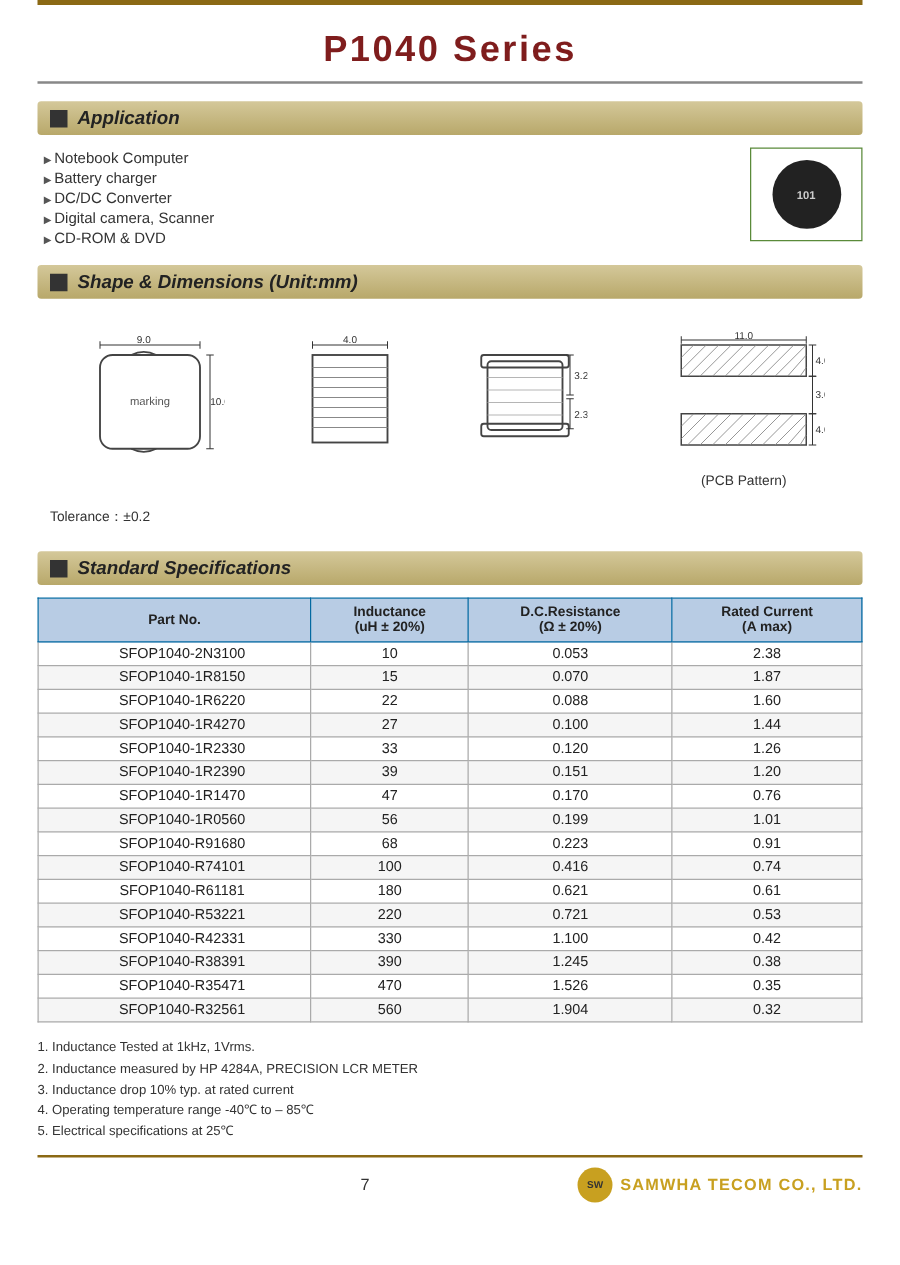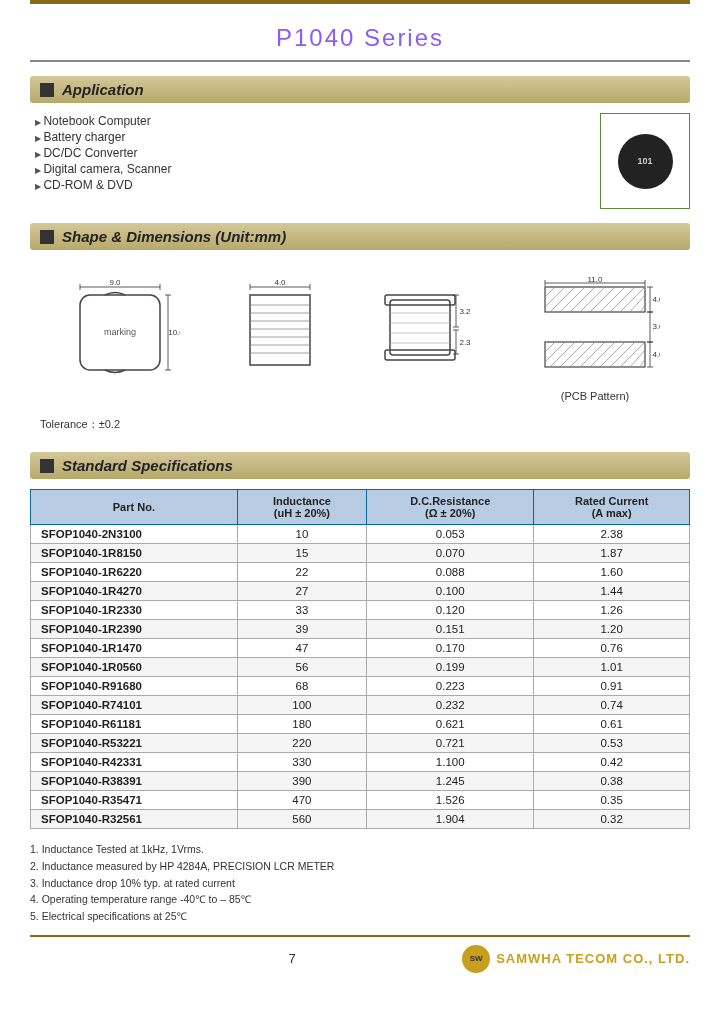--- a/index.html
+++ b/index.html
@@ -24,23 +24,23 @@
     .top-border {
       width: 100%;
       height: 4px;
       background: #8B6914;
       margin-bottom: 10px;
     }
 
     
     .page-title {
       text-align: center;
-      font-size: 24px;
-      font-weight: normal;
-      color: #8b5cf6;
+      font-size: 29px;
+      font-weight: bold;
+      color: #7f1d1d;
       letter-spacing: 2px;
       padding: 10px 0 8px 0;
     }
 
     .title-underline {
       width: 100%;
       height: 2px;
       background: #888;
       margin-bottom: 14px;
     }
@@ -89,21 +89,21 @@
       font-size: 12px;
       color: #333;
     }
     .app-list ul li::before {
       content: "▶ ";
       font-size: 8px;
       color: #555;
     }
     .component-image {
       width: 90px;
-      height: 96px;
+      height: 75px;
       border: 1px solid #5a8a3a;
       display: flex;
       align-items: center;
       justify-content: center;
       flex-shrink: 0;
     }
     .component-circle {
       width: 55px;
       height: 55px;
       background: #222;
@@ -167,23 +167,22 @@
     }
     .specs-table td {
       border: 1px solid #aaa;
       padding: 3px 8px;
       text-align: center;
     }
     .specs-table tbody tr:nth-child(even) {
       background: #f5f5f5;
     }
     .specs-table tbody tr td:first-child {
-      text-align: left;
-      padding-left: 10px;
-      font-weight: bold;
+      text-align: center;
+      padding-left: 20px;
     }
 
     
     .notes-section {
       margin-bottom: 10px;
     }
     .notes-section p {
       font-size: 10.5px;
       color: #333;
       line-height: 1.6;
@@ -470,21 +469,21 @@
           </tr>
           <tr>
             <td>SFOP1040-R91680</td>
             <td>68</td>
             <td>0.223</td>
             <td>0.91</td>
           </tr>
           <tr>
             <td>SFOP1040-R74101</td>
             <td>100</td>
-            <td>0.232</td>
+            <td>0.416</td>
             <td>0.74</td>
           </tr>
           <tr>
             <td>SFOP1040-R61181</td>
             <td>180</td>
             <td>0.621</td>
             <td>0.61</td>
           </tr>
           <tr>
             <td>SFOP1040-R53221</td>

